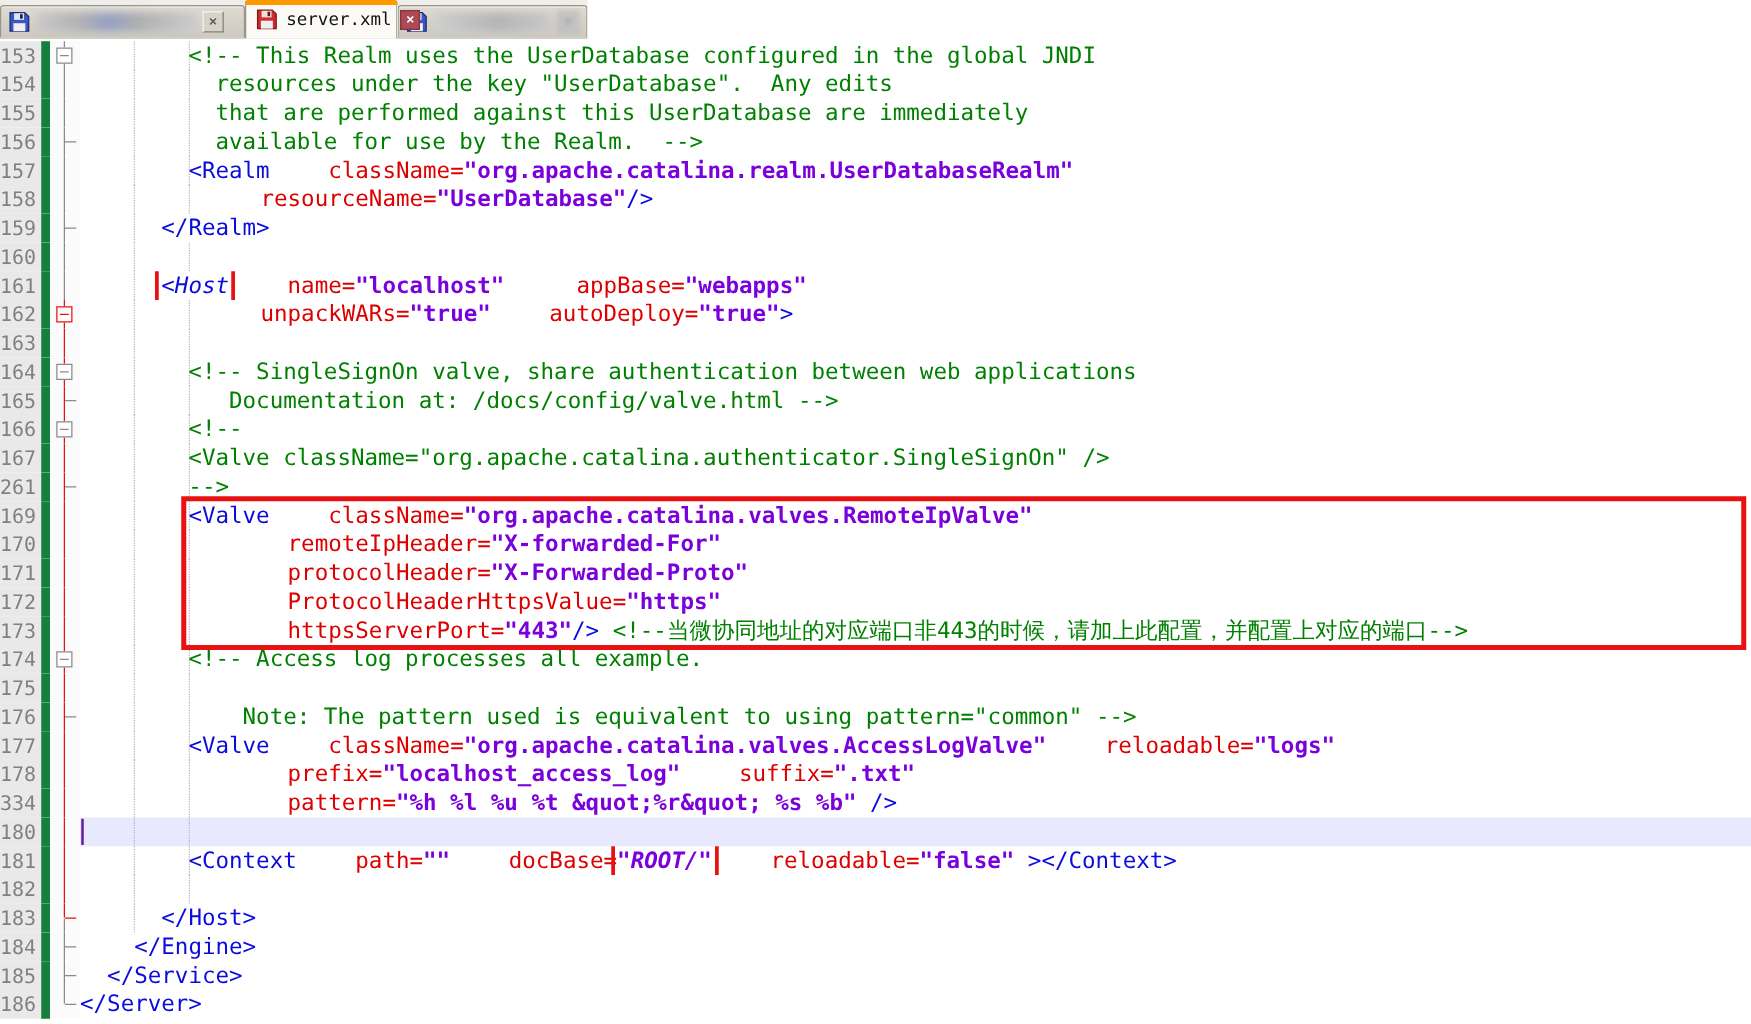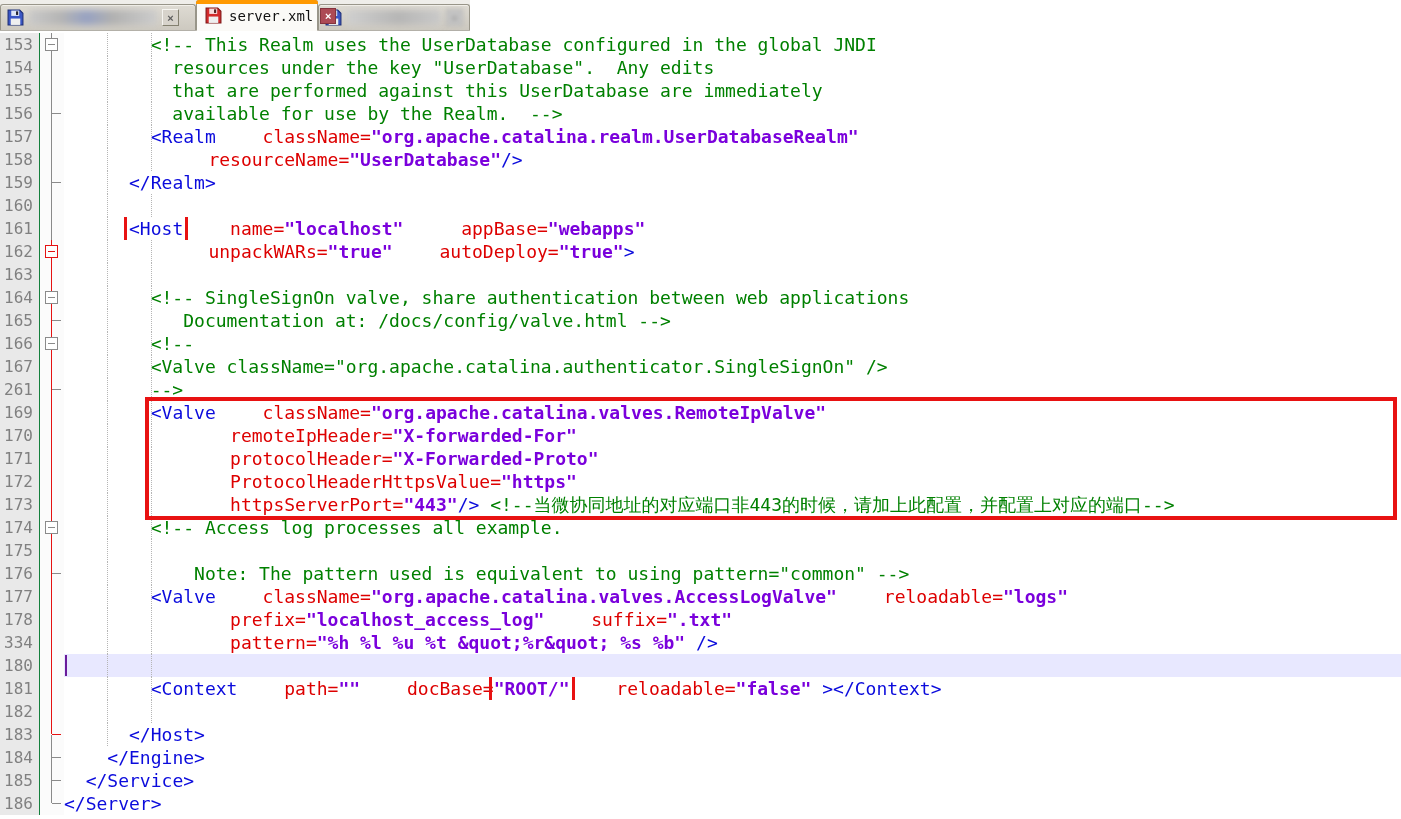--- a/index.html
+++ b/index.html
@@ -33,21 +33,21 @@
   .closebtn.red { background:#ad4a55; color:#fff; border:1px solid #84333d; width:16px; height:16px; }
   .closebtn.blurred { background:#c4c4c4; color:#9a9a9a; border:1px solid #b0b0b0; filter:blur(2px); }
 
   
   .editor { position:absolute; left:0; top:31px; right:0; bottom:0;
             background:#fff; padding-top:2px;
             font-family:"DejaVu Sans Mono","Liberation Mono", monospace; font-size:18px; }
   .row { display:flex; height:23px; line-height:23px; }
   .ln { width:40px; flex:none; background:#e9e9e9; color:#808080;
         font-size:16px; text-align:right; padding-right:6px;
-        border-right:1px solid #15803d; }
+        border-right:7px solid #15803d; }
   .fold { width:24px; flex:none; position:relative; background:#fbfbfb; }
   .fold::before { content:''; position:absolute; left:11px; top:0; bottom:0;
                   width:1px; background:#8a8a8a; }
   .f-lineR::before, .f-tickR::before, .f-boxR::before, .f-boxred::before { background:#e51212; }
   .f-tick::after, .f-tickR::after, .f-corner::after, .f-cornerR::after {
       content:''; position:absolute; left:12px; top:11px; width:9px; height:1px; background:#8a8a8a; }
   .f-corner::before { bottom:auto; height:11px; }
   .f-cornerR::before { bottom:auto; height:11px; background:#e51212; }
   .f-cornerR::after { background:#e51212; }
   .f-cornerR s { position:absolute; left:11px; top:12px; bottom:0; width:1px; background:#8a8a8a; }
@@ -61,21 +61,21 @@
   .txt.cur { background:#e8e8ff; }
   .g { position:absolute; top:0; bottom:0; width:0; border-left:1px dotted #b5b5b5; }
   .caret { position:absolute; left:1px; top:1px; width:2px; height:21px; background:#6a1b9a; }
 
   .tk-t { color:#0b0bdc; }
   .tk-a { color:#dd0000;padding-left:36px; }
   .tk-v { color:#7a00dc; font-weight:bold; }
   .tk-c { color:#008000; }
   .tk-p { color:#111; }
 
-  .redbox { outline:3px solid #e81212; outline-offset:2px; }
+  .redbox { outline:3px solid #e81212; outline-offset:2px;font-style:italic; }
   .bigbox { position:absolute; left:145px; top:397px; width:1252px; height:123px;
             border:4px solid #e81212; pointer-events:none; z-index:5; }
 </style>
 </head>
 <body>
 
 <div class="tabbar">
 
   <div class="tab inactive" style="width:206px">
     <svg class="floppy" viewBox="0 0 16 16">

